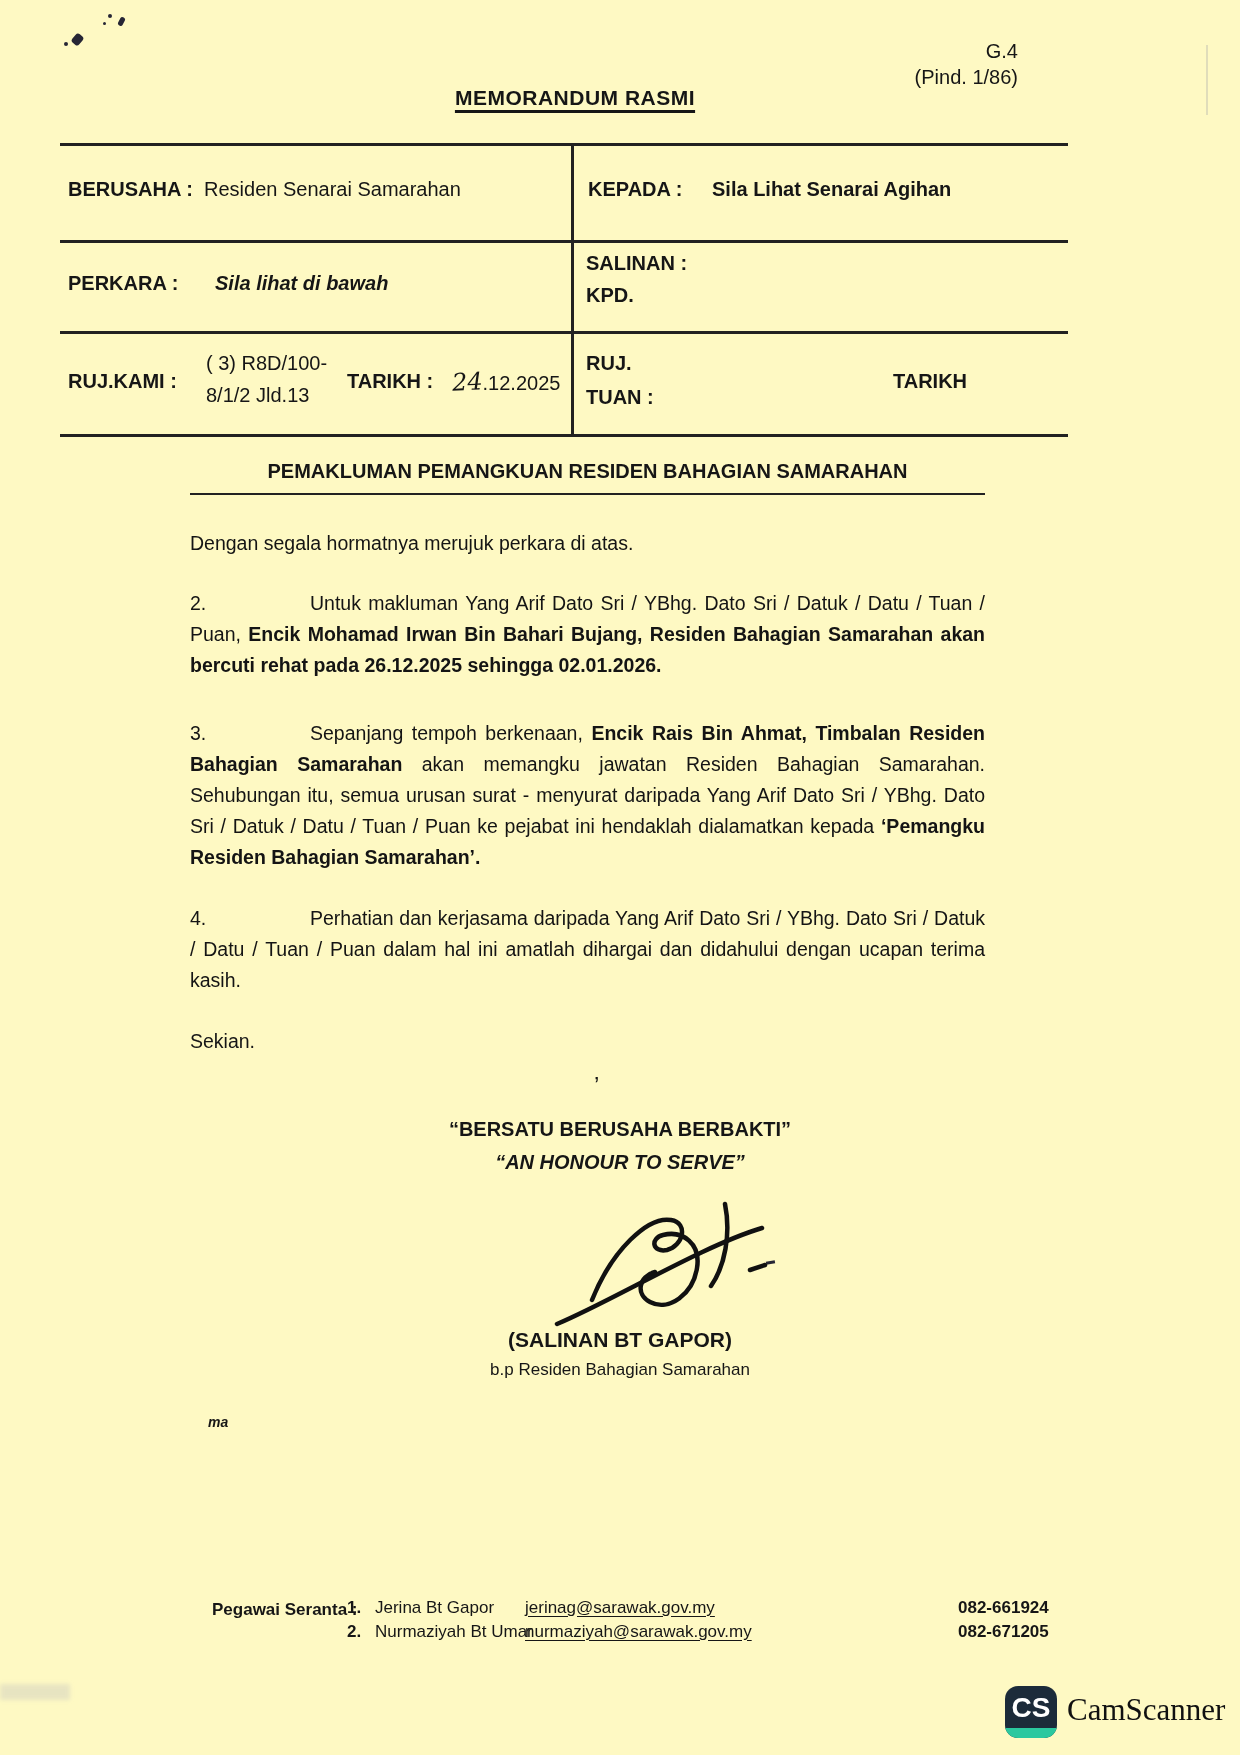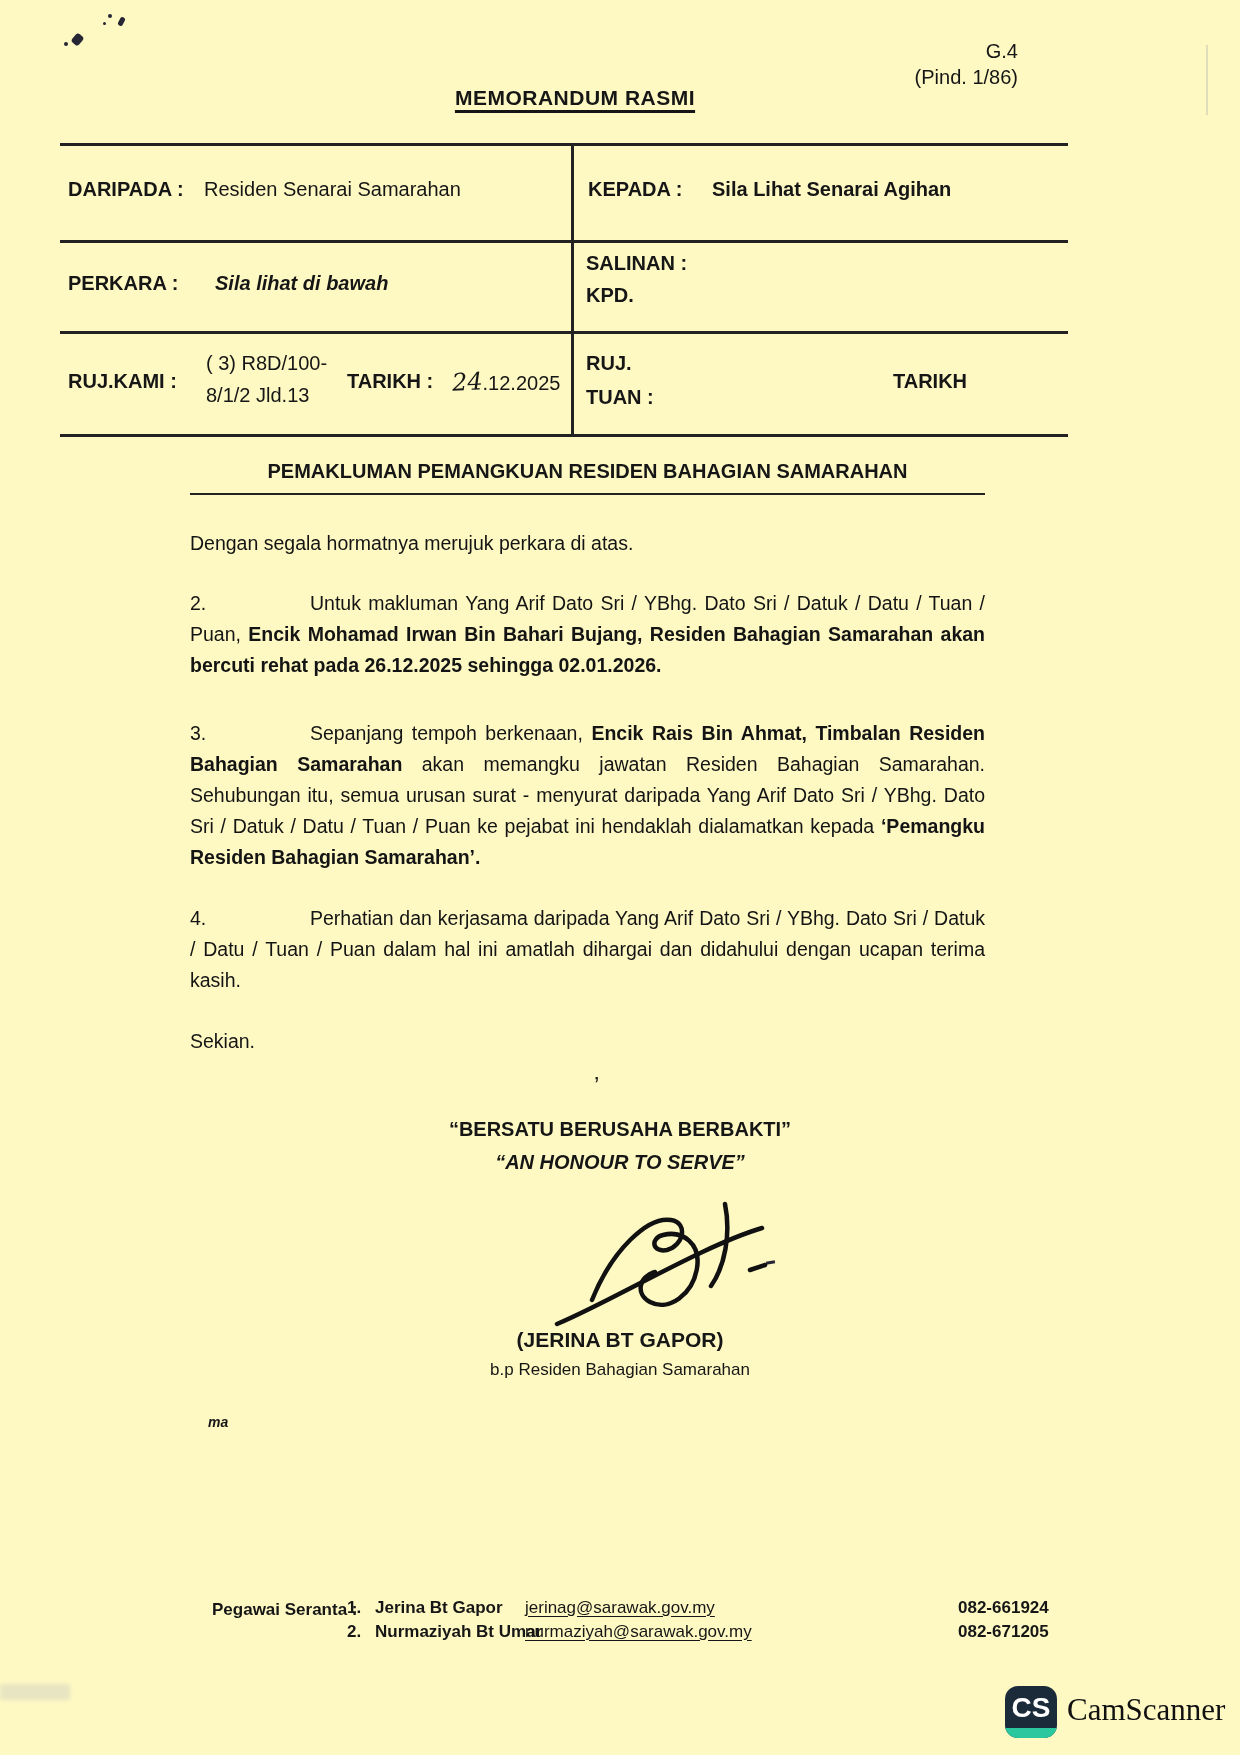--- a/index.html
+++ b/index.html
@@ -52,21 +52,21 @@
   .sig-mark { top:1072px; left:594px; font-size:24px; }
   .sig-svg { top:1198px; left:552px; }
   .sig-name { top:1328px; left:420px; width:400px; text-align:center; font-size:21px; font-weight:bold; }
   .sig-behalf { top:1360px; left:420px; width:400px; text-align:center; font-size:17px; }
   .note-ma { top:1414px; left:208px; font-size:14px; font-style:italic; font-weight:bold; }
 
   
   .footer-label { top:1600px; left:212px; font-size:17px; font-weight:bold; }
   .f-row { position:absolute; left:0; width:1240px; height:24px; font-size:17px; }
   .f-no { position:absolute; left:347px; font-weight:bold; }
-  .f-name { position:absolute; left:375px; font-weight:bold;text-align:right; }
+  .f-name { position:absolute; left:375px; font-weight:normal;text-align:right; }
   .f-email { position:absolute; left:525px; text-decoration:underline; text-underline-offset:3px; }
   .f-phone { position:absolute; left:958px; font-weight:bold; }
 
   
   .cs-badge { top:1686px; left:1005px; height:56px; }
   .cs-icon {
     position:absolute; left:0; top:0; width:52px; height:52px;
     border-radius:13px; overflow:hidden; color:#fff;
     font-weight:bold; font-size:28px; text-align:center; line-height:44px;
   }
@@ -100,21 +100,21 @@
   <div class="abs doc-title">
     <span>MEMORANDUM RASMI</span>
   </div>
 
   <div class="hline" style="top:143px;"></div>
   <div class="hline" style="top:240px;"></div>
   <div class="hline" style="top:331px;"></div>
   <div class="hline" style="top:434px;"></div>
   <div class="vline" style="top:143px; height:294px;"></div>
 
-  <div class="cell-lbl" style="left:68px; top:178px;">DARIPADA :</div>
+  <div class="cell-lbl" style="left:68px; top:178px;">BERUSAHA :</div>
   <div class="cell-val" style="left:204px; top:178px;">Residen Senarai Samarahan</div>
   <div class="cell-lbl" style="left:588px; top:178px;">KEPADA :</div>
   <div class="cell-val bold" style="left:712px; top:178px;">Sila Lihat Senarai Agihan</div>
 
   <div class="cell-lbl" style="left:68px; top:272px;">PERKARA :</div>
   <div class="cell-val bold" style="left:215px; top:272px; font-style:italic;">Sila lihat di bawah</div>
   <div class="cell-lbl" style="left:586px; top:252px;">SALINAN :</div>
   <div class="cell-lbl" style="left:586px; top:284px;">KPD.</div>
 
   <div class="cell-lbl" style="left:68px; top:370px;">RUJ.KAMI :</div>
@@ -142,21 +142,21 @@
 
   <div class="abs sig-mark">’</div>
   <svg class="abs sig-svg" width="220" height="140" viewBox="0 0 220 140">
     <g fill="none" stroke="#111" stroke-width="4.5" stroke-linecap="round">
       <path d="M5,126 C62,102 150,48 210,30"></path>
       <path d="M40,102 C60,52 96,18 119,22 C137,25 131,48 115,52 C100,55 98,40 111,37 C131,32 149,46 145,70 C141,96 117,114 98,104 C83,96 87,78 103,74"></path>
       <path d="M173,6 C179,36 173,68 159,88"></path>
       <path d="M198,72 L213,67"></path>
     </g>
   </svg>
-  <div class="abs sig-name">(JERINA BT GAPOR)</div>
+  <div class="abs sig-name">(SALINAN BT GAPOR)</div>
   <div class="abs sig-behalf">b.p Residen Bahagian Samarahan</div>
   <div class="abs note-ma">ma</div>
 
   <div class="abs footer-label">Pegawai Seranta :</div>
   <div class="f-row" style="top:1598px;">
     <span class="f-no">1.</span>
     <span class="f-name">Jerina Bt Gapor</span>
     <span class="f-email">jerinag@sarawak.gov.my</span>
     <span class="f-phone">082-661924</span>
   </div>

